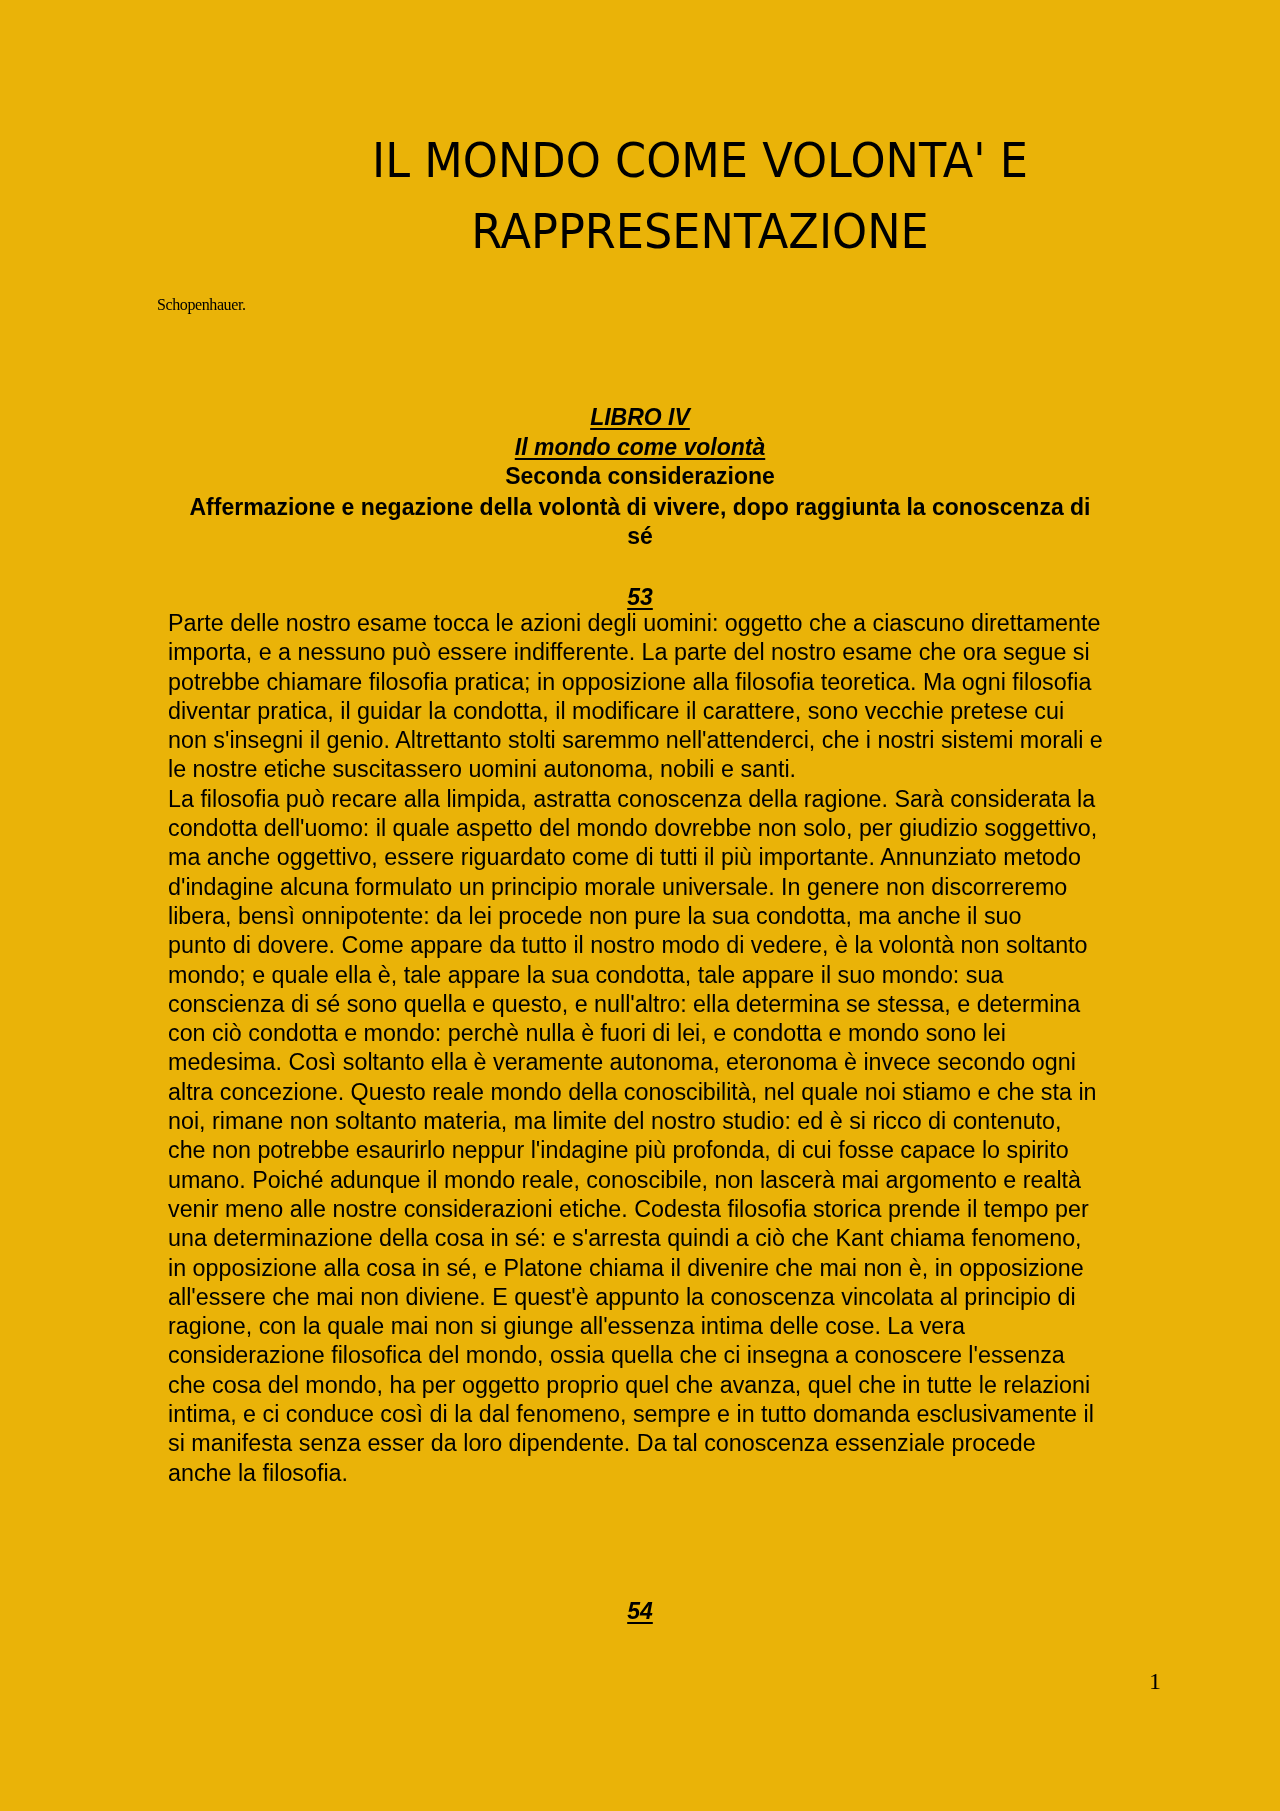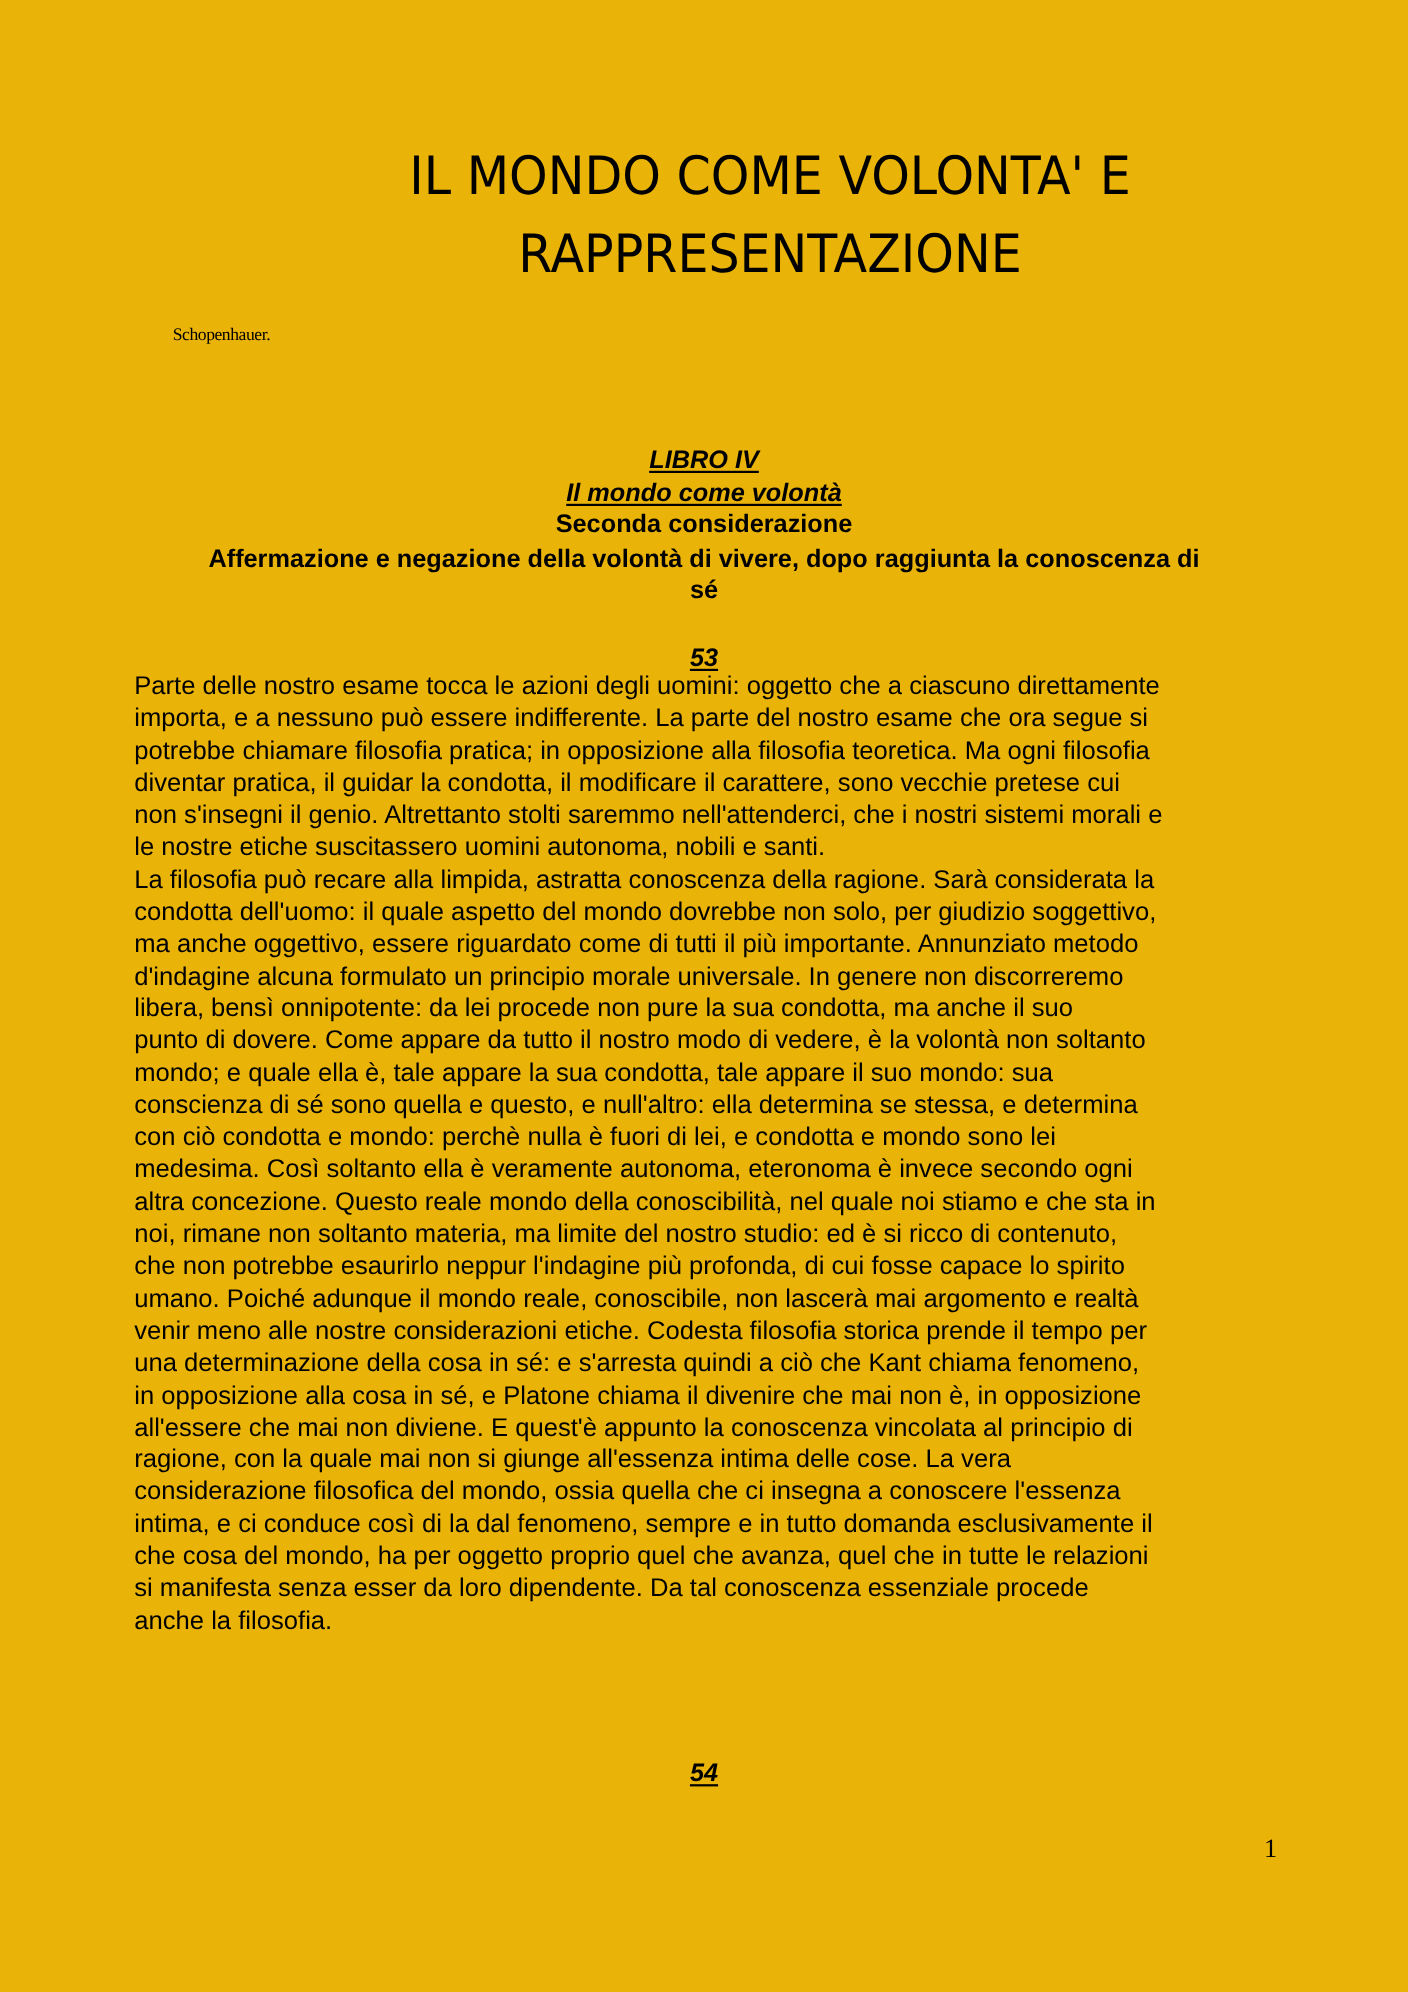--- a/index.html
+++ b/index.html
@@ -31,21 +31,21 @@
     .h-affermazione { top: 492px; }
     .h-se { top: 521px; }
     .h-53 { top: 582px; }
     .h-54 { top: 1596px; }
 
     .body-text {
       position: absolute; left: 122px; top: 609px; width: 1060px;
       font-family: "Liberation Sans", sans-serif; font-size: 23.3px; line-height: 29.3px;
       white-space: nowrap;
     }
-    .body-line { display: block; height: 29.3px; }
+    .body-line { display: block; height: 29.3px; margin-left: 46px; }
 
     .page-number {
       position: absolute; left: 1149px; top: 1668px;
       font-family: "Liberation Serif", serif; font-size: 24px;
     }
   </style>
 </head>
 <body>
 
 <div class="page">
@@ -83,22 +83,22 @@
     <span class="body-line">altra concezione. Questo reale mondo della conoscibilità, nel quale noi stiamo e che sta in</span>
     <span class="body-line">noi, rimane non soltanto materia, ma limite del nostro studio: ed è si ricco di contenuto,</span>
     <span class="body-line">che non potrebbe esaurirlo neppur l'indagine più profonda, di cui fosse capace lo spirito</span>
     <span class="body-line">umano. Poiché adunque il mondo reale, conoscibile, non lascerà mai argomento e realtà</span>
     <span class="body-line">venir meno alle nostre considerazioni etiche. Codesta filosofia storica prende il tempo per</span>
     <span class="body-line">una determinazione della cosa in sé: e s'arresta quindi a ciò che Kant chiama fenomeno,</span>
     <span class="body-line">in opposizione alla cosa in sé, e Platone chiama il divenire che mai non è, in opposizione</span>
     <span class="body-line">all'essere che mai non diviene. E quest'è appunto la conoscenza vincolata al principio di</span>
     <span class="body-line">ragione, con la quale mai non si giunge all'essenza intima delle cose. La vera</span>
     <span class="body-line">considerazione filosofica del mondo, ossia quella che ci insegna a conoscere l'essenza</span>
+    <span class="body-line">che cosa del mondo, ha per oggetto proprio quel che avanza, quel che in tutte le relazioni</span>
     <span class="body-line">intima, e ci conduce così di la dal fenomeno, sempre e in tutto domanda esclusivamente il</span>
-    <span class="body-line">che cosa del mondo, ha per oggetto proprio quel che avanza, quel che in tutte le relazioni</span>
     <span class="body-line">si manifesta senza esser da loro dipendente. Da tal conoscenza essenziale procede</span>
     <span class="body-line">anche la filosofia.</span>
   </div>
 
   <div class="heading u h-54"><span>54</span></div>
 
   <div class="page-number">1</div>
 
 </div>
 

